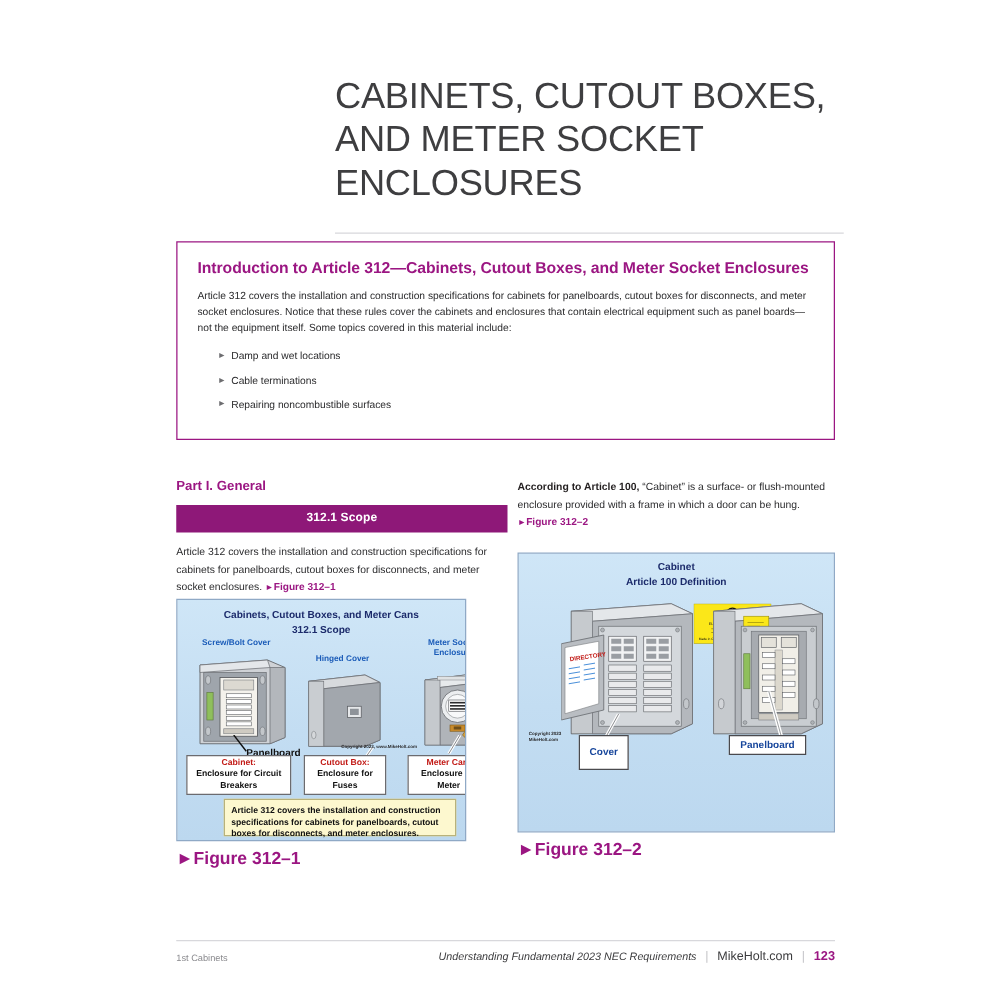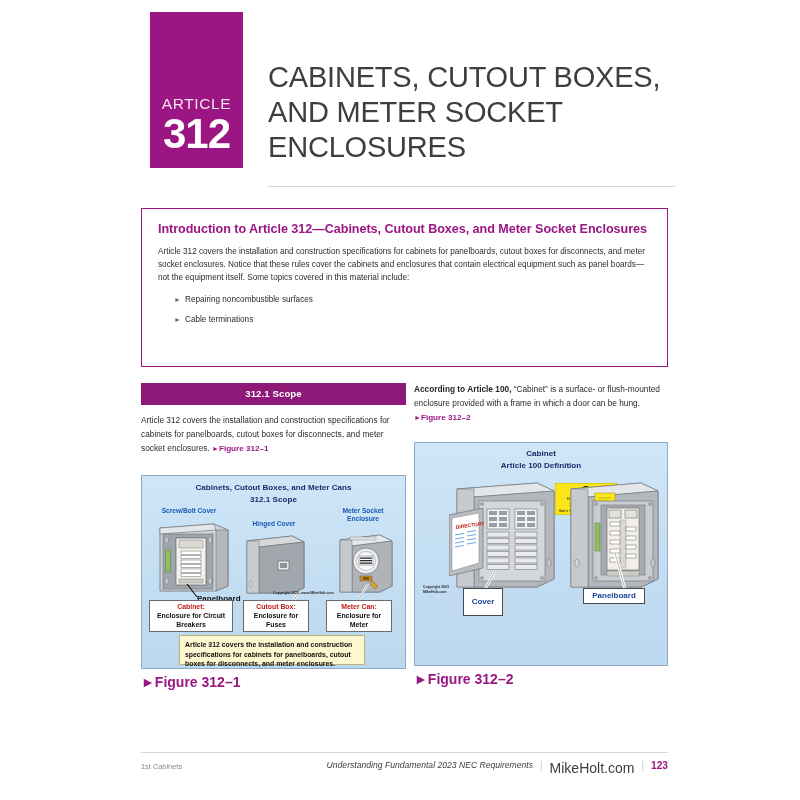--- a/index.html
+++ b/index.html
@@ -33,21 +33,21 @@
     position:absolute;left:118px;top:48px;width:400px;
     font-size:29px;line-height:1.21;font-weight:400;color:#3e3e40;
     letter-spacing:-0.2px;
   }
   .hdr-rule{
     position:absolute;left:118px;top:174px;width:407px;height:1px;background:#d8d8dc;
   }
 
   
   .intro{
-    position:absolute;left:141px;top:208px;width:527px;height:159px;
+    position:absolute;left:141px;top:193px;width:527px;height:159px;
     border:1px solid #9B1682;box-sizing:border-box;
     padding:12px 16px 0 16px;
   }
   .intro h2{
     margin:0 0 7px 0;
     font-size:12.6px;line-height:1.32;font-weight:700;color:#9B1682;
     letter-spacing:-0.05px;
   }
   .intro p{
     margin:0;font-size:8.2px;line-height:1.63;color:#2b2b2d;text-align:left;
@@ -82,21 +82,21 @@
     color:#9B1682;font-weight:700;font-size:14px;margin-top:5px;
   }
   b.lead{font-weight:700;color:#231f20;}
 
   
   .figbox{
     border:1px solid #8fa9c6;
     background:linear-gradient(#cfe6f7 0%, #c3ddf2 55%, #bcd8ef 100%);
     box-sizing:border-box;position:relative;overflow:hidden;
   }
-  .fig1{margin-top:20px;width:265px;height:194px;}
+  .fig1{margin-top:3px;width:232px;height:194px;}
   .fig2{width:254px;height:224px;}
 
   .fig-title{
     position:absolute;left:0;right:0;text-align:center;color:#1c2b6b;
     font-weight:700;font-size:8.1px;line-height:1.28;
   }
 
   .lbl{
     position:absolute;color:#1a5bb8;font-weight:700;font-size:6.6px;
     text-align:center;line-height:1.22;
@@ -129,47 +129,45 @@
   
   .foot-rule{position:absolute;left:141px;top:752px;width:527px;height:1px;background:#d8d8dc;}
   .foot{
     position:absolute;left:141px;top:758px;width:527px;height:20px;
     font-size:7.4px;color:#8a8a8e;
   }
   .foot .left{position:absolute;left:0;top:4px;}
   .foot .right{position:absolute;right:0;top:2px;display:flex;align-items:flex-start;gap:7px;}
   .foot .ital{font-style:italic;font-size:8.6px;color:#3c3c3e;}
   .foot .sep{color:#c5c5c9;font-size:10px;}
-  .foot .site{font-size:14px;color:#3c3c3e;}
+  .foot .site{font-size:10px;color:#3c3c3e;}
   .foot .pg{font-size:10.2px;font-weight:700;color:#9B1682;}
 </style>
 </head>
 <body>
 
 <div class="page">
 
   <div class="hdr">
-    <div class="hdr-badge">
-      <div class="a-word">ARTICLE</div>
-      <div class="a-num">312</div>
-    </div>
     <div class="hdr-title">CABINETS, CUTOUT BOXES, AND METER SOCKET ENCLOSURES</div>
     <div class="hdr-rule"></div>
   </div>
 
   <div class="intro">
     <h2>Introduction to Article 312—Cabinets, Cutout Boxes, and Meter Socket Enclosures</h2>
     <p>Article 312 covers the installation and construction specifications for cabinets for panelboards, cutout boxes for disconnects, and meter socket enclosures. Notice that these rules cover the cabinets and enclosures that contain electrical equipment such as panel boards—not the equipment itself. Some topics covered in this material include:</p>
     <ul>
+      <li><span class="tri">►</span><span>Damp and wet locations</span></li>
+      <li><span class="tri">►</span><span>Cable terminations</span></li>
       <li><span class="tri">►</span><span>Repairing noncombustible surfaces</span></li>
-      <li><span class="tri">►</span><span>Cable terminations</span></li>
     </ul>
   </div>
 
   <div class="colL">
+    <div class="part-head">Part I. General</div>
     <div class="sec-bar">312.1 Scope</div>
     <p class="body-txt">
       <span>Article 312 covers the installation and construction specifications for cabinets for panelboards, cutout boxes for disconnects, and meter socket enclosures.</span>
       <span class="figref"><span class="tri">►</span><span>Figure 312–1</span></span>
     </p>
 
     <div class="figbox fig1">
       <div class="fig-title" style="top:7px;">Cabinets, Cutout Boxes, and Meter Cans</div>
       <div class="fig-title ital" style="top:19px;">312.1 Scope</div>
 

